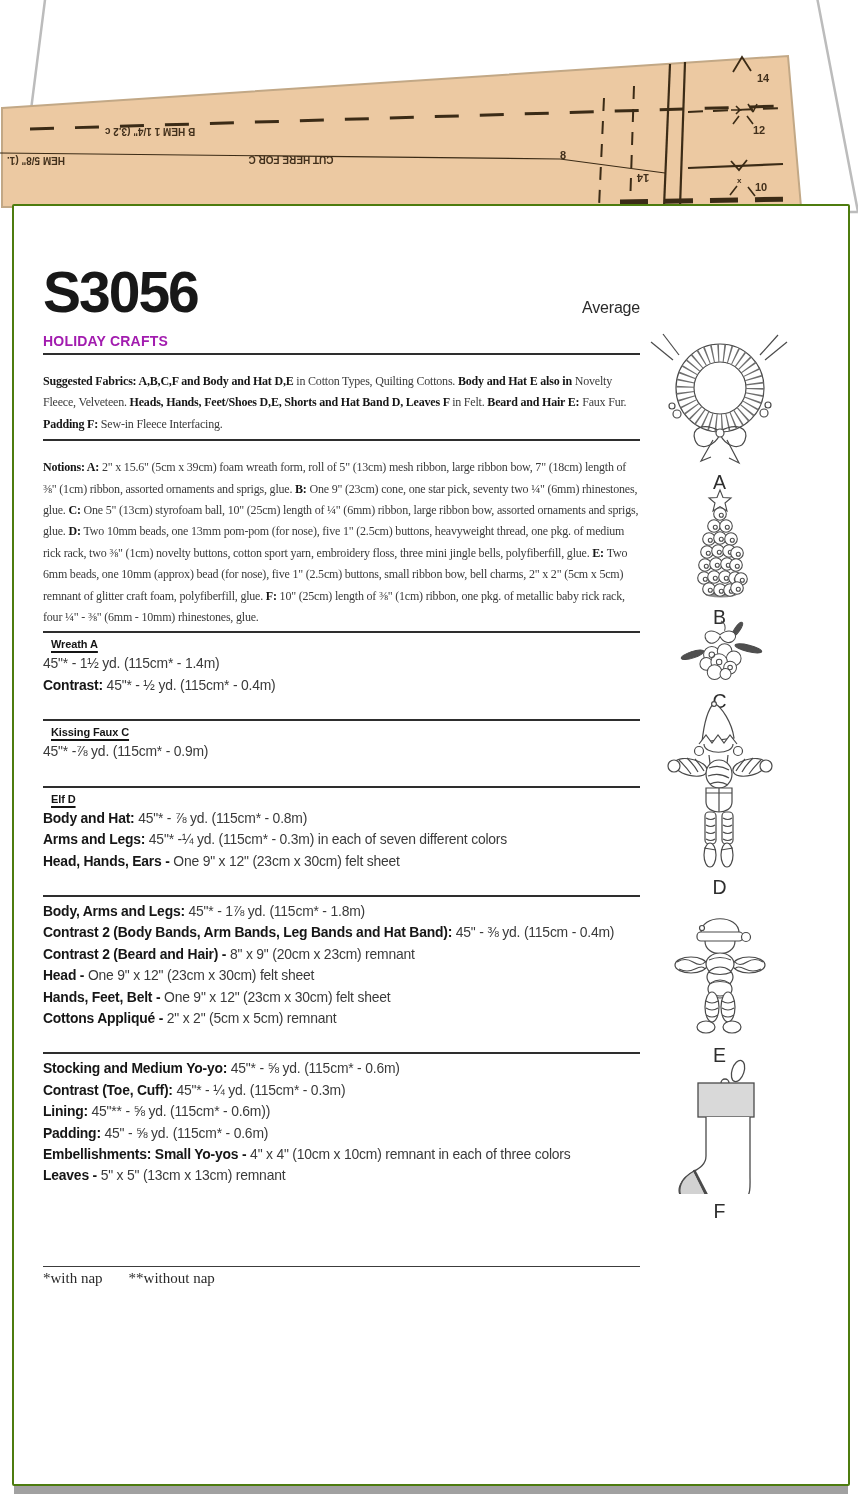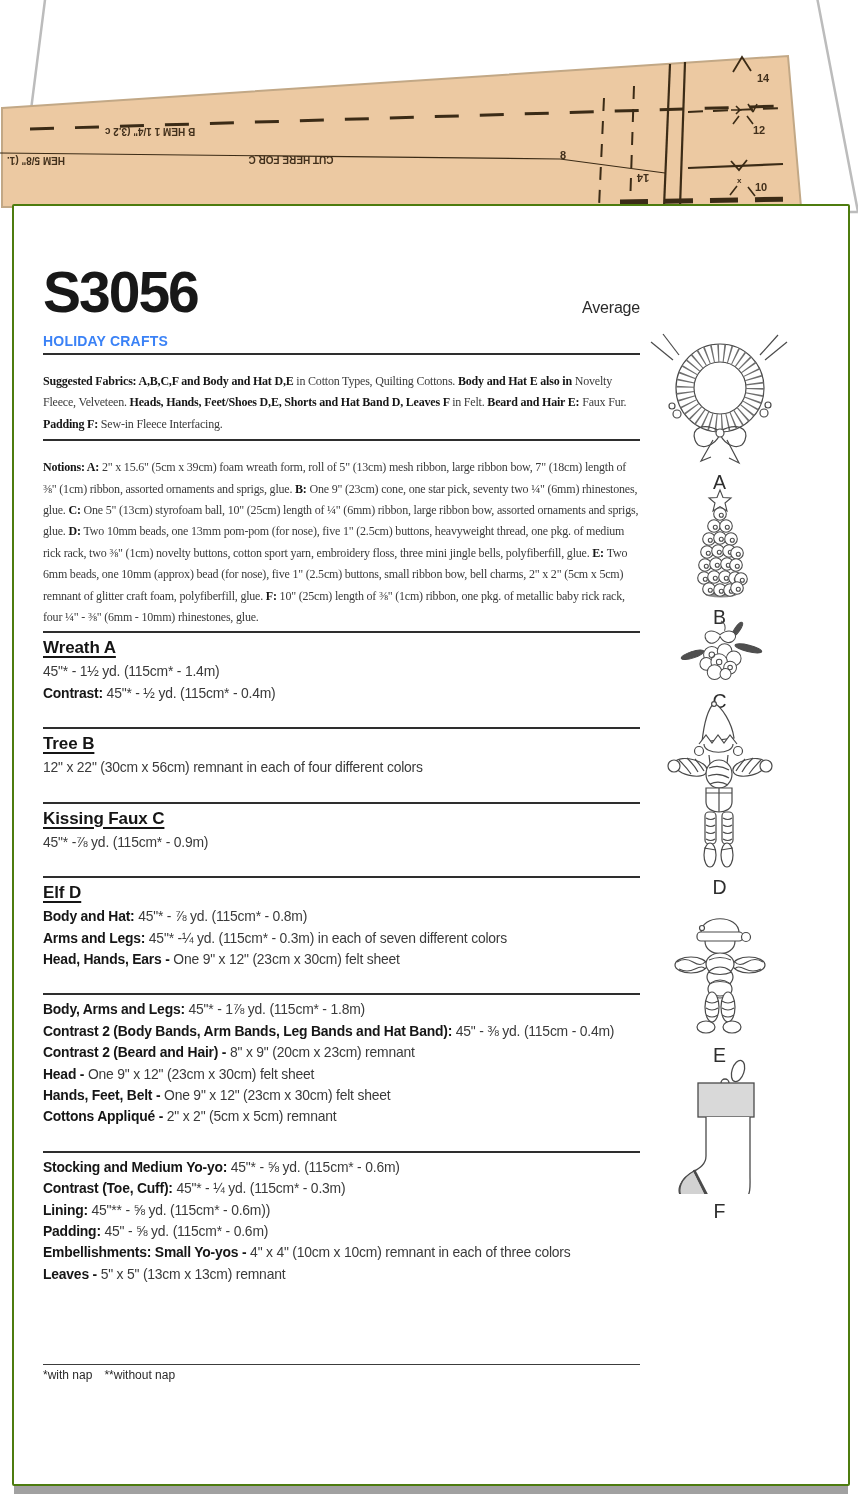--- a/index.html
+++ b/index.html
@@ -16,32 +16,32 @@
     position:absolute;left:12px;top:204px;width:838px;height:1282px;
     box-sizing:border-box;background:#fff;border:2px solid #4d7c0f;border-radius:2px;
     box-shadow:0 10px 0 -2px #a1a1a1;
   }
   .content{position:absolute;left:0;top:0;padding:48px 0 0 29px;width:597px;}
   .header-row{display:flex;justify-content:space-between;align-items:flex-end;height:64px;}
   .pattern-number{
     margin:0;font-size:57px;line-height:.92;font-weight:700;letter-spacing:-2px;color:#181818;
   }
   .avg{font-size:16px;color:#2b2b2b;padding-bottom:1px;letter-spacing:-.2px;margin-top:18px;}
-  .category{margin-top:15px;font-weight:700;font-size:14px;color:#3b82f6;letter-spacing:.2px;}
+  .category{margin-top:15px;font-weight:700;font-size:14px;color:#a21caf;letter-spacing:.2px;}
   .rule{border-top:2.2px solid #2e2e2e;margin-top:4px;}
   .para{margin:16px 0 3px;font-size:12px;line-height:21.4px;letter-spacing:-.2px;color:#3a3a3a;font-family:Liberation Serif, serif;}
   .b{font-weight:700;color:#161616;}
   .section{border-top:2.2px solid #2e2e2e;padding:4px 0 23px;}
   .sec-title{
-    margin:1px 0 3px;font-size:17px;font-weight:700;color:#151515;letter-spacing:-.1px;
+    margin:1px 8px 3px;font-size:11px;font-weight:700;color:#151515;letter-spacing:-.1px;
     text-decoration:underline;text-decoration-thickness:1.5px;text-underline-offset:3px;
   }
   .row{font-size:13.9px;line-height:21.4px;letter-spacing:-.2px;color:#3a3a3a;}
   .foot-rule{border-top:1.6px solid #3c3c3c;margin-top:56px;width:100%;}
-  .footnote{display:flex;gap:12px;padding-top:3px;font-size:12px;color:#2a2a2a;}
+  .footnote{display:flex;gap:26px;padding-top:3px;font-size:15px;color:#2a2a2a;font-family:Liberation Serif, serif;}
 
   
   .views{position:absolute;left:618px;top:0;width:176px;}
   .view-item{position:absolute;left:0;width:176px;margin:0;text-align:center;}
   .view-letter{display:block;margin-top:2px;font-size:19.5px;letter-spacing:1px;color:#2e2e2e;}
   .vi-0{top:124px;}.vi-1{top:282px;}.vi-2{top:414px;}.vi-3{top:492px;}.vi-4{top:700px;}.vi-5{top:852px;}
 </style>
 </head>
 <body>
 
@@ -91,24 +91,20 @@
       <p class="para"><span class="b">Suggested Fabrics: A,B,C,F and Body and Hat D,E </span><span>in Cotton Types, Quilting Cottons. </span><span class="b">Body and Hat E also in </span><span>Novelty Fleece, Velveteen. </span><span class="b">Heads, Hands, Feet/Shoes D,E, Shorts and Hat Band D, Leaves F </span><span>in Felt. </span><span class="b">Beard and Hair E: </span><span>Faux Fur. </span><span class="b">Padding F: </span><span>Sew-in Fleece Interfacing.</span></p>
       <div class="rule"></div>
       <p class="para"><span class="b">Notions: A: </span><span>2" x 15.6" (5cm x 39cm) foam wreath form, roll of 5" (13cm) mesh ribbon, large ribbon bow, 7" (18cm) length of ⅜" (1cm) ribbon, assorted ornaments and sprigs, glue. </span><span class="b">B: </span><span>One 9" (23cm) cone, one star pick, seventy two ¼" (6mm) rhinestones, glue. </span><span class="b">C: </span><span>One 5" (13cm) styrofoam ball, 10" (25cm) length of ¼" (6mm) ribbon, large ribbon bow, assorted ornaments and sprigs, glue. </span><span class="b">D: </span><span>Two 10mm beads, one 13mm pom-pom (for nose), five 1" (2.5cm) buttons, heavyweight thread, one pkg. of medium rick rack, two ⅜" (1cm) novelty buttons, cotton sport yarn, embroidery floss, three mini jingle bells, polyfiberfill, glue. </span><span class="b">E: </span><span>Two 6mm beads, one 10mm (approx) bead (for nose), five 1" (2.5cm) buttons, small ribbon bow, bell charms, 2" x 2" (5cm x 5cm) remnant of glitter craft foam, polyfiberfill, glue. </span><span class="b">F: </span><span>10" (25cm) length of ⅜" (1cm) ribbon, one pkg. of metallic baby rick rack, four ¼" - ⅜" (6mm - 10mm) rhinestones, glue.</span></p>
       <div id="sections">
   <section class="section">
     <h3 class="sec-title">Wreath A</h3>
   <div class="row"><span>45"* - 1½ yd. (115cm* - 1.4m)</span></div>
             <div class="row"><span class="b">Contrast: </span><span>45"* - ½ yd. (115cm* - 0.4m)</span></div>
           </section>
 
-  <section class="section">
-    <h3 class="sec-title">Tree B</h3>
-  <div class="row"><span>12" x 22" (30cm x 56cm) remnant in each of four different colors</span></div>
-          </section>
 
   <section class="section">
     <h3 class="sec-title">Kissing Faux C</h3>
   <div class="row"><span>45"* -⅞ yd. (115cm* - 0.9m)</span></div>
           </section>
 
   <section class="section">
     <h3 class="sec-title">Elf D</h3>
   <div class="row"><span class="b">Body and Hat: </span><span>45"* - ⅞ yd. (115cm* - 0.8m)</span></div>
             <div class="row"><span class="b">Arms and Legs: </span><span>45"* -¼ yd. (115cm* - 0.3m) in each of seven different colors</span></div>

